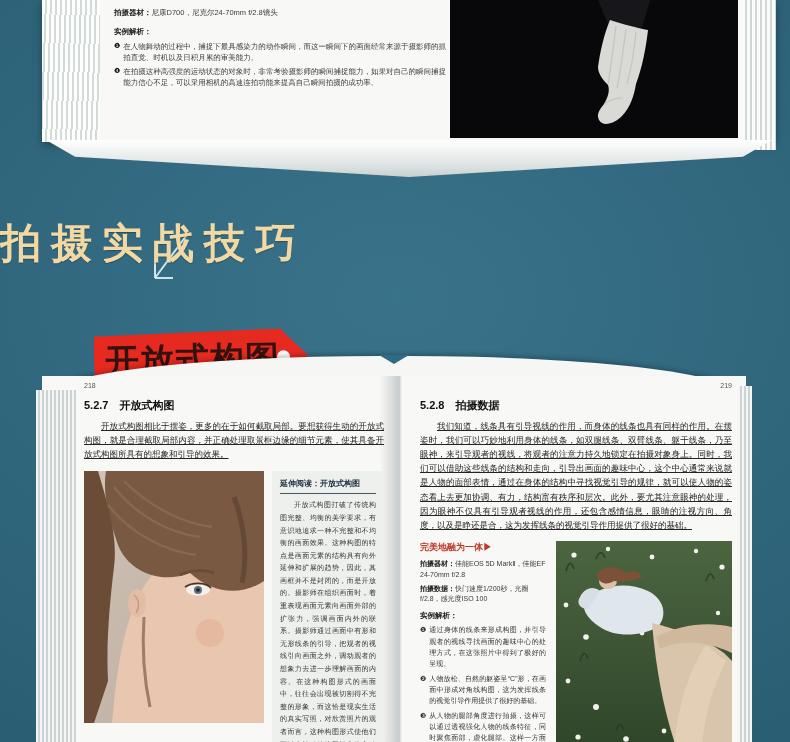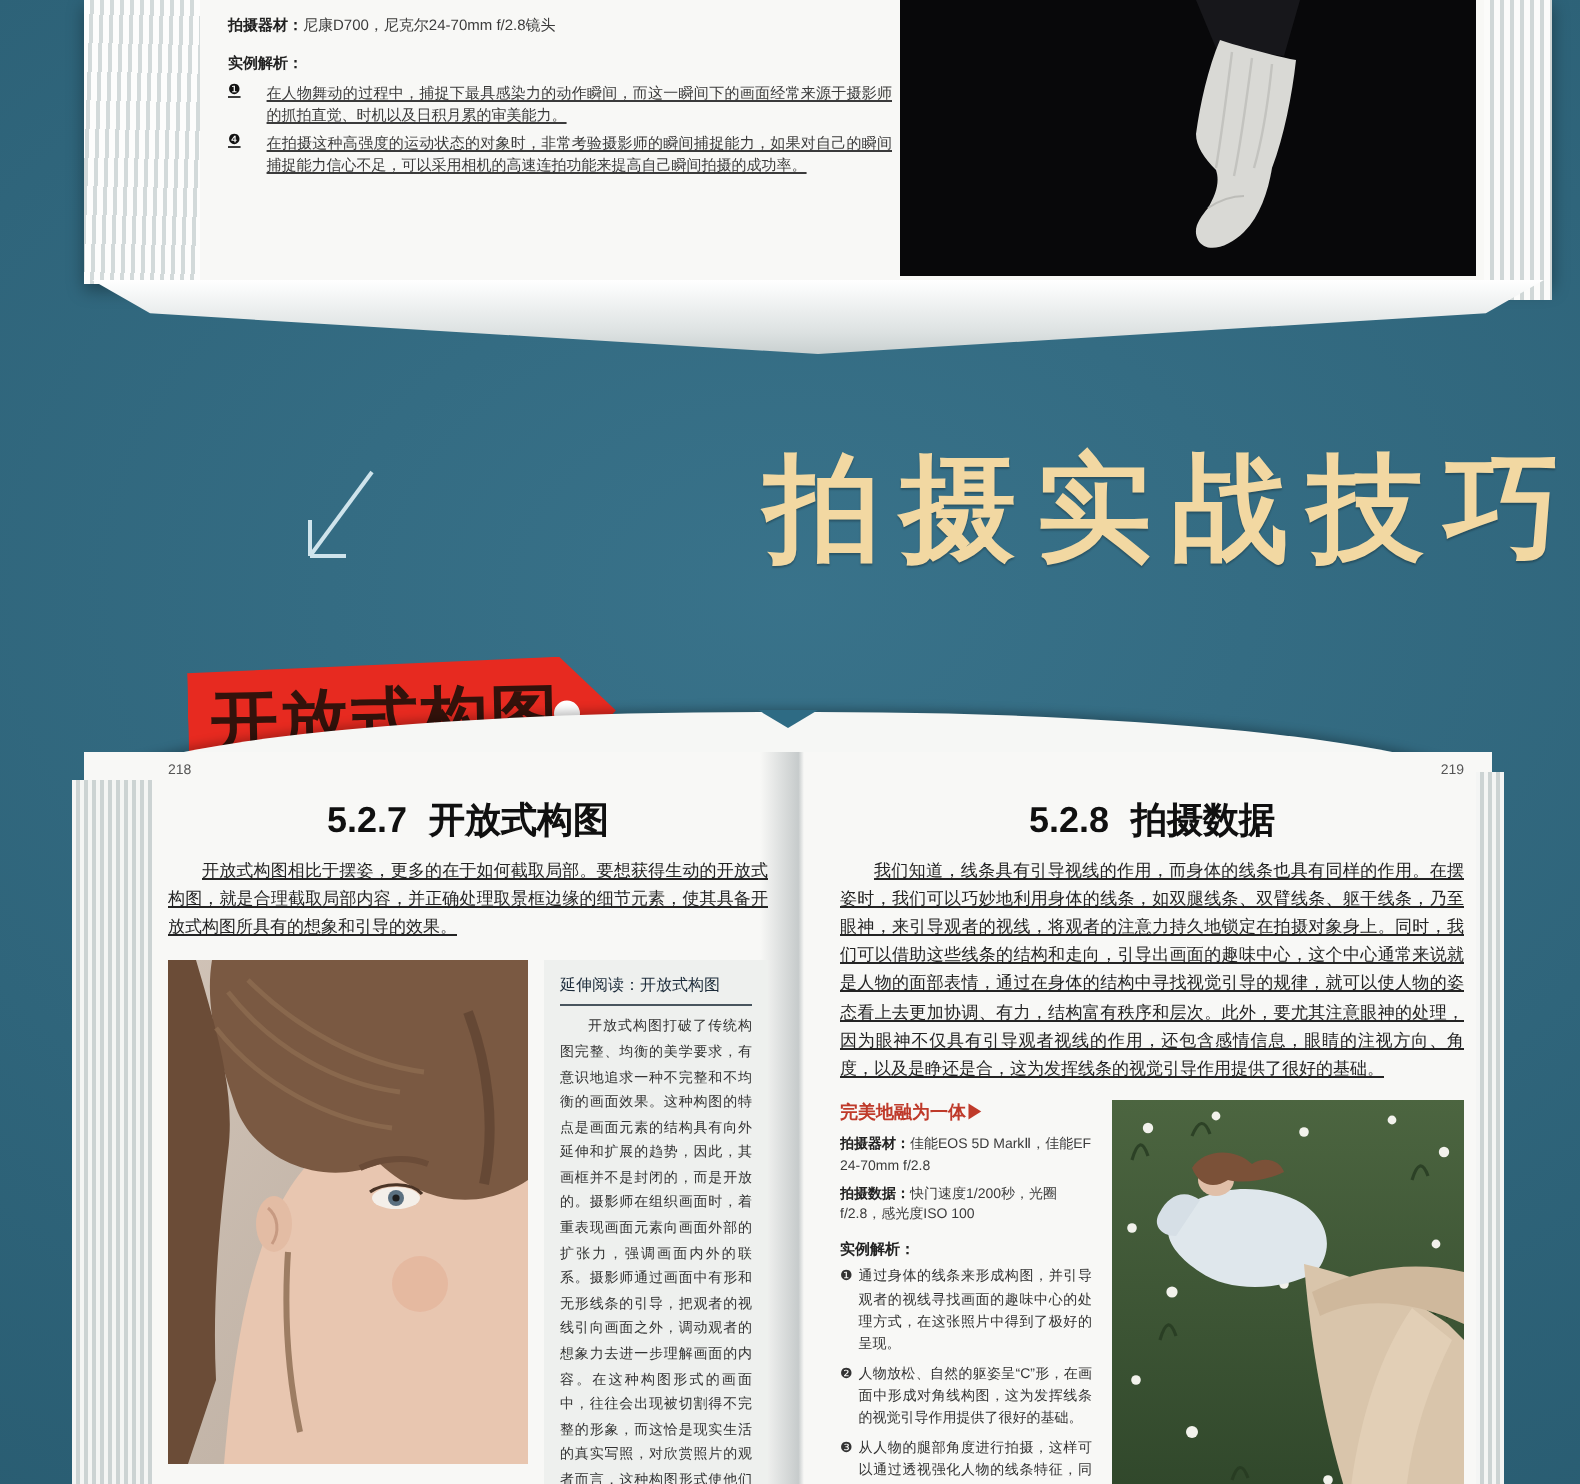--- a/index.html
+++ b/index.html
@@ -15,31 +15,31 @@
   .tb-pages{position:absolute;left:0;top:0;width:100%;height:142px;background:#f8f8f6;
     box-shadow:0 3px 8px rgba(0,0,0,.35);}
   .tb-left-edge{position:absolute;left:0;top:0;width:58px;height:142px;
     background:repeating-linear-gradient(92deg,#fdfdfc 0 3px,#d3dada 3px 5px);}
   .tb-right-edge{position:absolute;right:0;top:0;width:34px;height:150px;
     background:repeating-linear-gradient(90deg,#fbfbfa 0 3px,#d0d7d7 3px 5px);}
   .tb-content{position:absolute;left:72px;top:7px;width:332px;font-size:7.5px;color:#3b3b3b;line-height:1.5;}
   .tb-line{margin-bottom:2px;}
   .tb-label{font-weight:bold;color:#222;}
   .tb-analysis{margin-top:8px;margin-bottom:2px;font-weight:bold;color:#222;}
-  .tb-bullet{display:flex;gap:13px;margin-top:3px;text-align:justify;text-decoration:underline;}
+  .tb-bullet{display:flex;gap:3px;margin-top:3px;text-align:justify;}
   .tb-bullet .mk{flex:0 0 auto;font-size:7px;color:#111;}
   .tb-photo{position:absolute;left:408px;top:0;width:288px;height:138px;background:#08080a;}
   .tb-bottom{position:absolute;left:4px;top:140px;width:726px;height:37px;
     background:linear-gradient(#ffffff,#dde2e2 70%,#c9d0d0);
     clip-path:polygon(0 0,100% 0,96% 45%,50% 100%,4% 45%);}
   
   .divider-arrow{position:absolute;left:146px;top:232px;width:44px;height:54px;}
-  .divider-title{position:absolute;left:0;width:790px;top:216px;text-align:right;
+  .divider-title{position:absolute;left:0;width:790px;top:216px;text-align:left;
     font-family:"DejaVu Serif","Liberation Serif",serif;font-weight:bold;
-    font-size:58px;letter-spacing:10px;color:#f2d8a2;text-shadow:0 1px 1px rgba(0,0,0,.25);}
+    font-size:41px;letter-spacing:10px;color:#f2d8a2;text-shadow:0 1px 1px rgba(0,0,0,.25);}
   
   .banner{position:absolute;left:94px;top:330px;width:214px;height:55px;transform:rotate(-1.2deg);}
   .banner-shape{position:absolute;inset:0;background:#e72a20;
     clip-path:polygon(0 8%,87% 0,100% 50%,87% 100%,0 98%);}
   .banner-label{position:absolute;left:11px;top:7px;font-size:34px;font-weight:bold;
     color:#33120b;letter-spacing:1px;font-family:"Liberation Sans",sans-serif;}
   .banner-dot{position:absolute;left:183px;top:22px;width:13px;height:13px;border-radius:50%;background:#ffffff;}
   
   .bottom-book{position:absolute;left:36px;top:356px;width:716px;height:386px;}
   .bb-top-edge{position:absolute;left:6px;top:0;width:704px;height:42px;background:#f6f7f5;
@@ -50,27 +50,27 @@
   .bb-left-stripes{position:absolute;left:0;top:34px;bottom:0;width:40px;
     background:repeating-linear-gradient(90deg,#f4f5f4 0 2px,#ccd3d3 2px 4px);}
   .bb-right-stripes{position:absolute;right:0;top:30px;bottom:0;width:14px;
     background:repeating-linear-gradient(90deg,#f4f5f4 0 2px,#ccd3d3 2px 4px);}
   .bb-gutter{position:absolute;left:344px;top:20px;bottom:0;width:40px;
     background:linear-gradient(90deg,rgba(0,0,0,0),rgba(85,100,106,.30) 48%,rgba(255,255,255,.05) 55%,rgba(0,0,0,0));}
   .bb-left-page{position:absolute;left:48px;top:26px;width:300px;bottom:0;overflow:hidden;}
   .bb-right-page{position:absolute;left:384px;top:26px;width:312px;bottom:0;overflow:hidden;}
   .page-num{font-size:7px;color:#555;}
   .page-num.right{text-align:right;}
-  .section-heading{margin-top:9px;font-size:18px;font-weight:bold;color:#101010;text-align:center;}
+  .section-heading{margin-top:9px;font-size:11px;font-weight:bold;color:#101010;}
   .section-heading .sec-num{margin-right:11px;}
   .page-para{margin-top:6px;font-size:8.5px;line-height:1.66;text-align:justify;text-indent:2em;color:#242424;text-decoration:underline;}
   .lp-cols{display:flex;gap:8px;margin-top:10px;align-items:stretch;}
   .face-photo{flex:0 0 180px;height:252px;}
   .sidebar{flex:1;background:#eef0ee;padding:7px 8px 10px;}
-  .sidebar-title{font-size:8px;font-weight:normal;color:#1c2b3a;border-bottom:1.5px solid #49555e;
+  .sidebar-title{font-size:8px;font-weight:bold;color:#1c2b3a;border-bottom:1.5px solid #49555e;
     padding-bottom:4px;margin-bottom:5px;}
   .sidebar-body{font-size:7px;line-height:1.8;text-align:justify;text-indent:2em;color:#333;}
   .rp-cols{display:flex;gap:10px;margin-top:9px;align-items:stretch;}
   .rp-left{flex:0 0 126px;}
   .grass-photo{flex:1;height:206px;}
   .rp-caption{font-size:9px;font-weight:bold;color:#bf3a2a;margin-bottom:5px;}
   .rp-meta{font-size:7px;line-height:1.55;color:#3b3b3b;margin-bottom:3px;}
   .rp-meta .tb-label{color:#222;}
   .rp-analysis{margin-top:6px;margin-bottom:2px;font-size:7.5px;font-weight:bold;color:#222;}
   .rp-bullet{display:flex;gap:3px;margin-top:3px;font-size:7px;line-height:1.62;text-align:justify;color:#333;}

